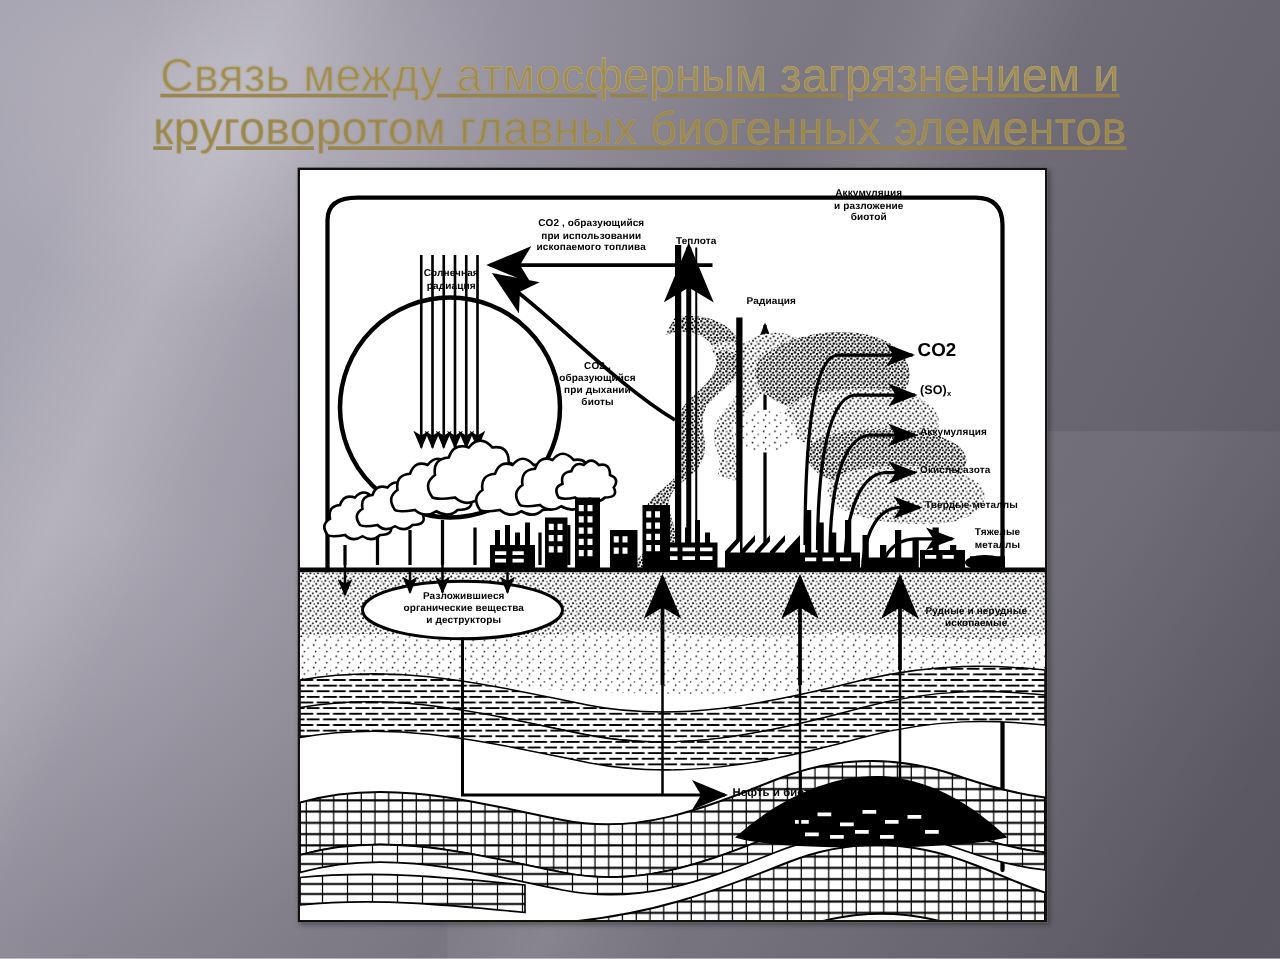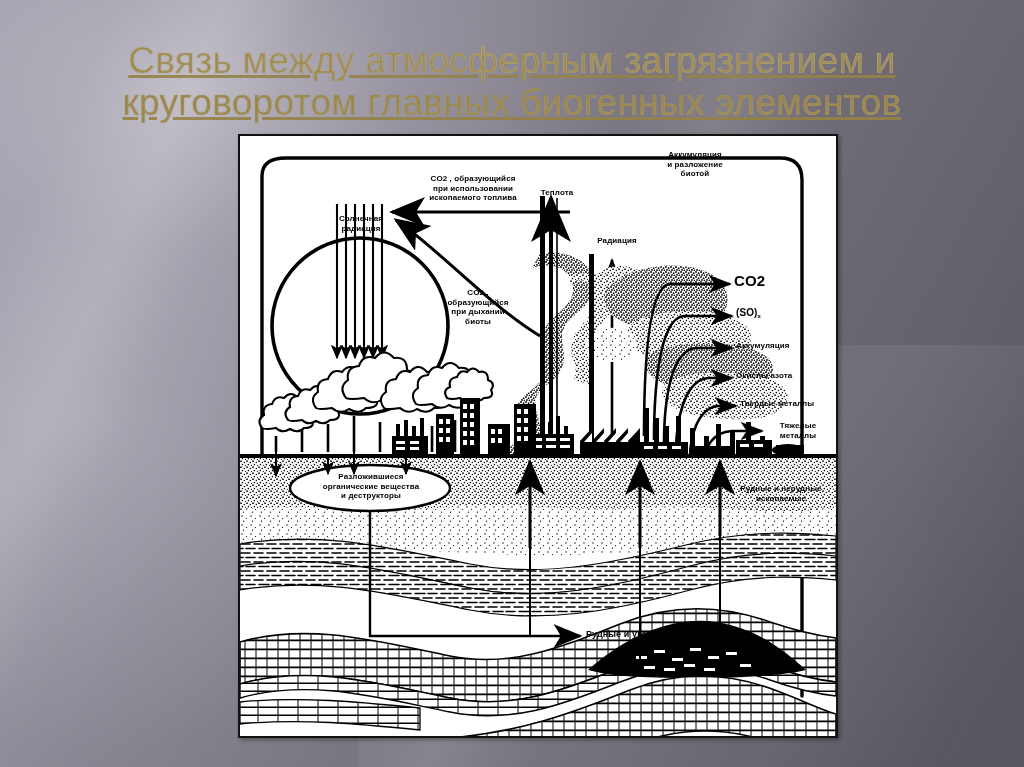--- a/index.html
+++ b/index.html
@@ -454,18 +454,18 @@
       <div class="lbl c" style="left:524px; top:285px; width:68px;">Тяжелые
 металлы</div>
 
       <div class="lbl c" style="left:58px; top:336px; width:146px;">Разложившиеся
 органические вещества
 и деструкторы</div>
 
       <div class="lbl c" style="left:440px; top:348px; width:130px;margin-left:36px;">Рудные и нерудные
 ископаемые</div>
 
-      <div class="lbl l" style="left:346px; top:494px; width:110px; font-size:9px;">Рудные и уголь</div>
+      <div class="lbl l" style="left:346px; top:494px; width:110px; font-size:9px;">Нефть и биотой</div>
 
     </div>
   </div>
 
 </div>
 
 </body></html>

